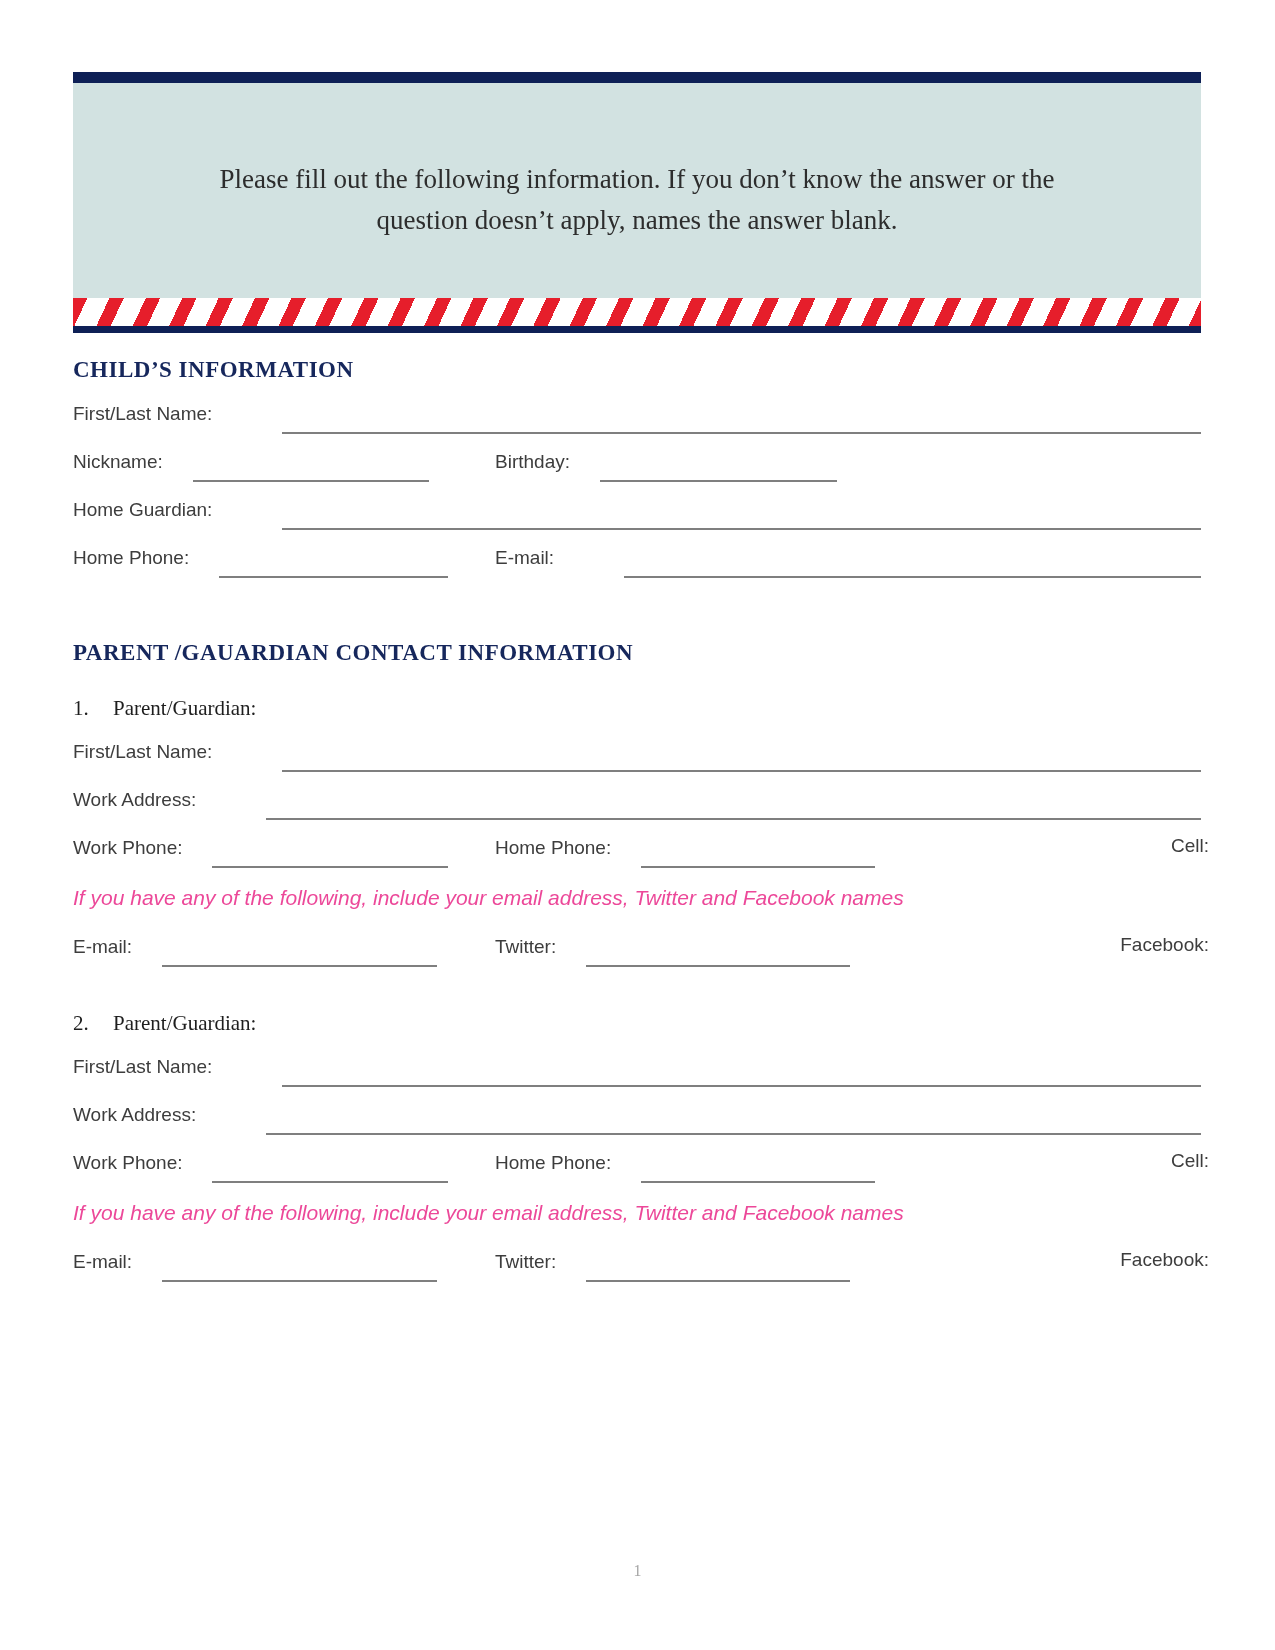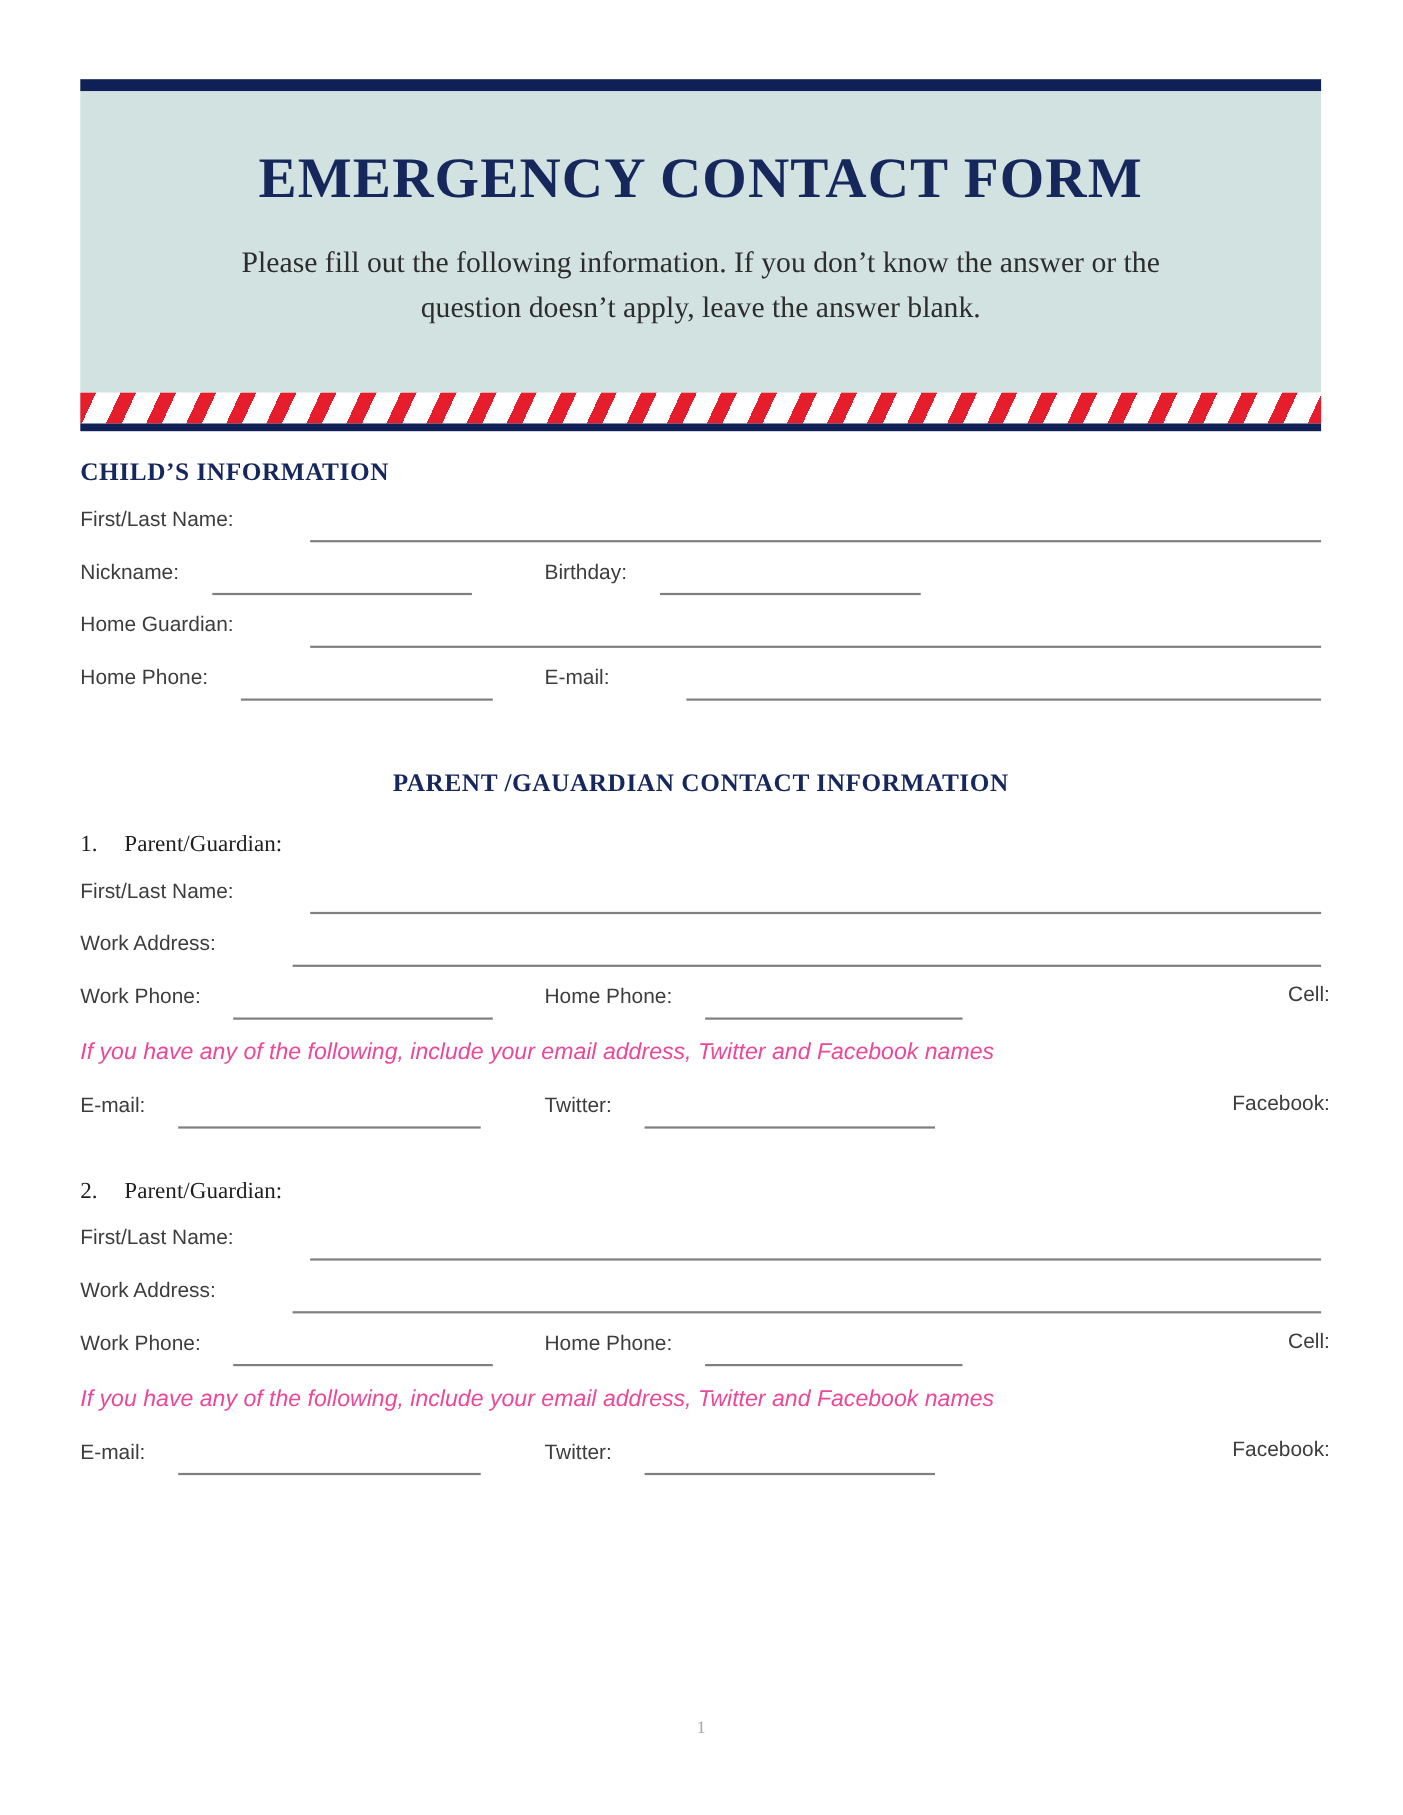--- a/index.html
+++ b/index.html
@@ -45,21 +45,21 @@
 
   
   .section-heading {
     font-family:"Liberation Serif", serif;
     font-weight:bold;
     font-size:23px;
     letter-spacing:0.5px;
     color:#16275c;
   }
   .child-heading  { margin-top:24px; }
-  .parent-heading { margin-top:62px;text-align:center; }
+  .parent-heading { margin-top:62px; }
 
   .list-item {
     font-family:"Liberation Serif", serif;
     font-size:21px;
     color:#1e1e1e;
     margin-top:30px;
     display:flex;
   }
   .list-item .num { width:40px; }
 
@@ -117,24 +117,23 @@
   }
 </style>
 </head>
 <body>
 
 <div class="page">
   <div class="content">
 
     <div class="topbar"></div>
     <div class="hero">
-      <div class="hero-title">EMERGENCY CONTACT FORM</div>
       <div class="hero-sub">
         <div>Please fill out the following information. If you don’t know the answer or the</div>
-        <div>question doesn’t apply, leave the answer blank.</div>
+        <div>question doesn’t apply, names the answer blank.</div>
       </div>
     </div>
     <div class="stripes"></div>
     <div class="bottombar"></div>
 
     <div class="section-heading child-heading">CHILD’S INFORMATION</div>
 
     <div class="row first">
       <span class="lbl">First/Last Name:</span>
       <span class="line"></span>

